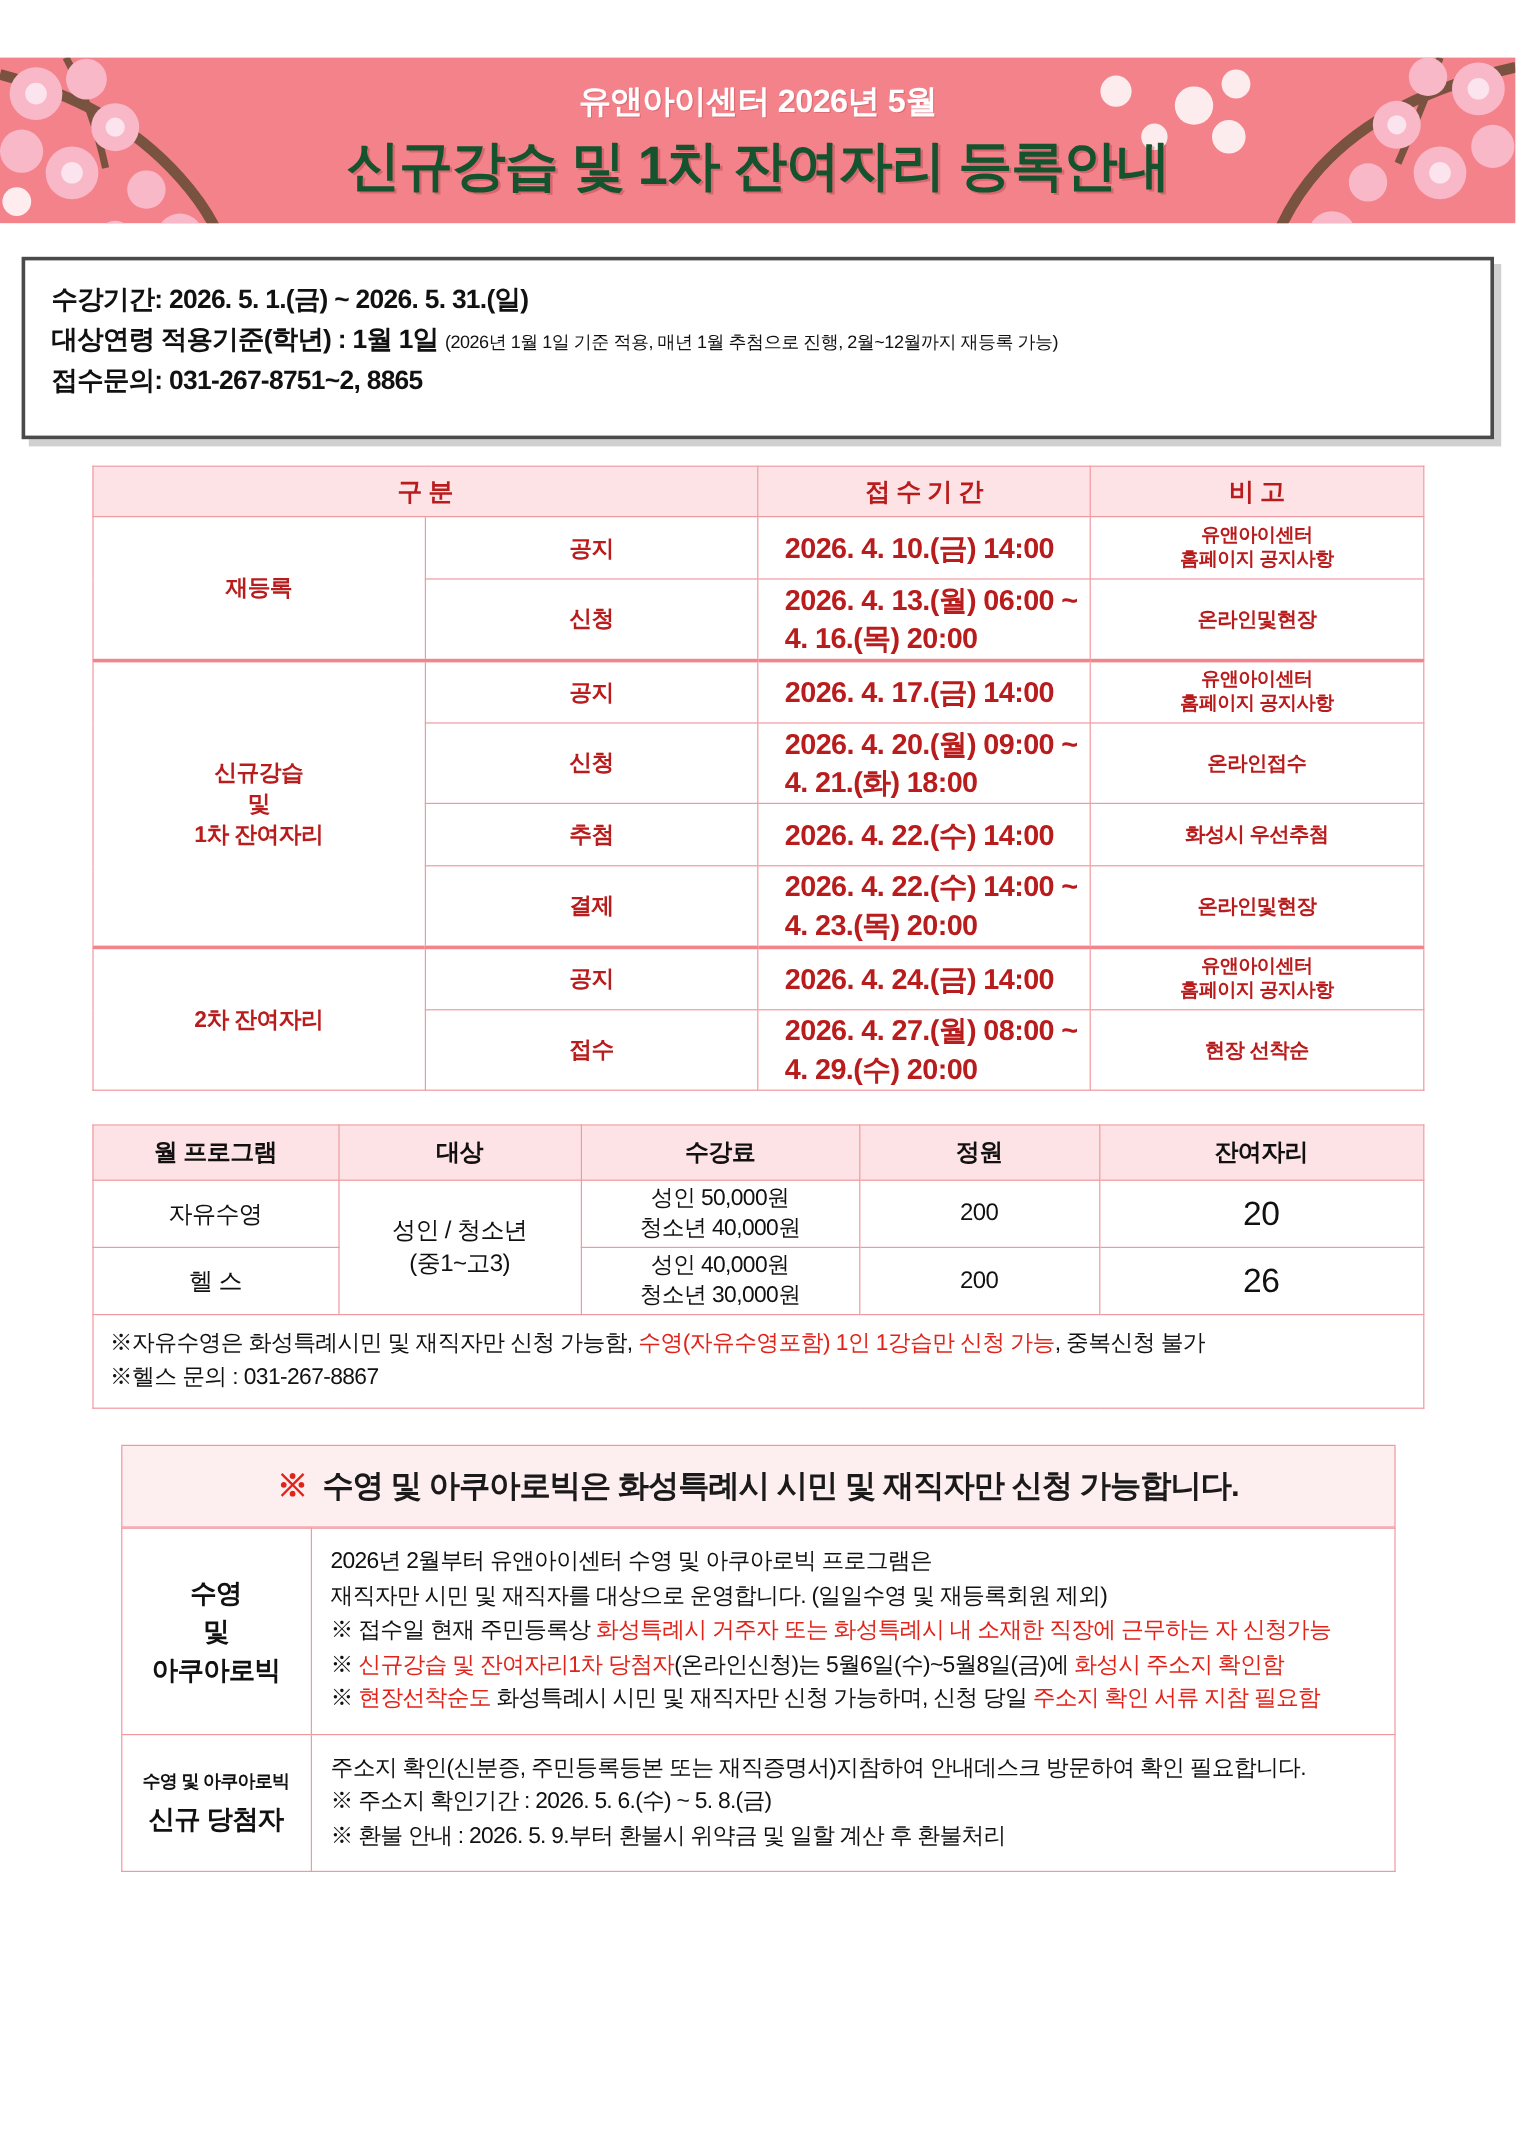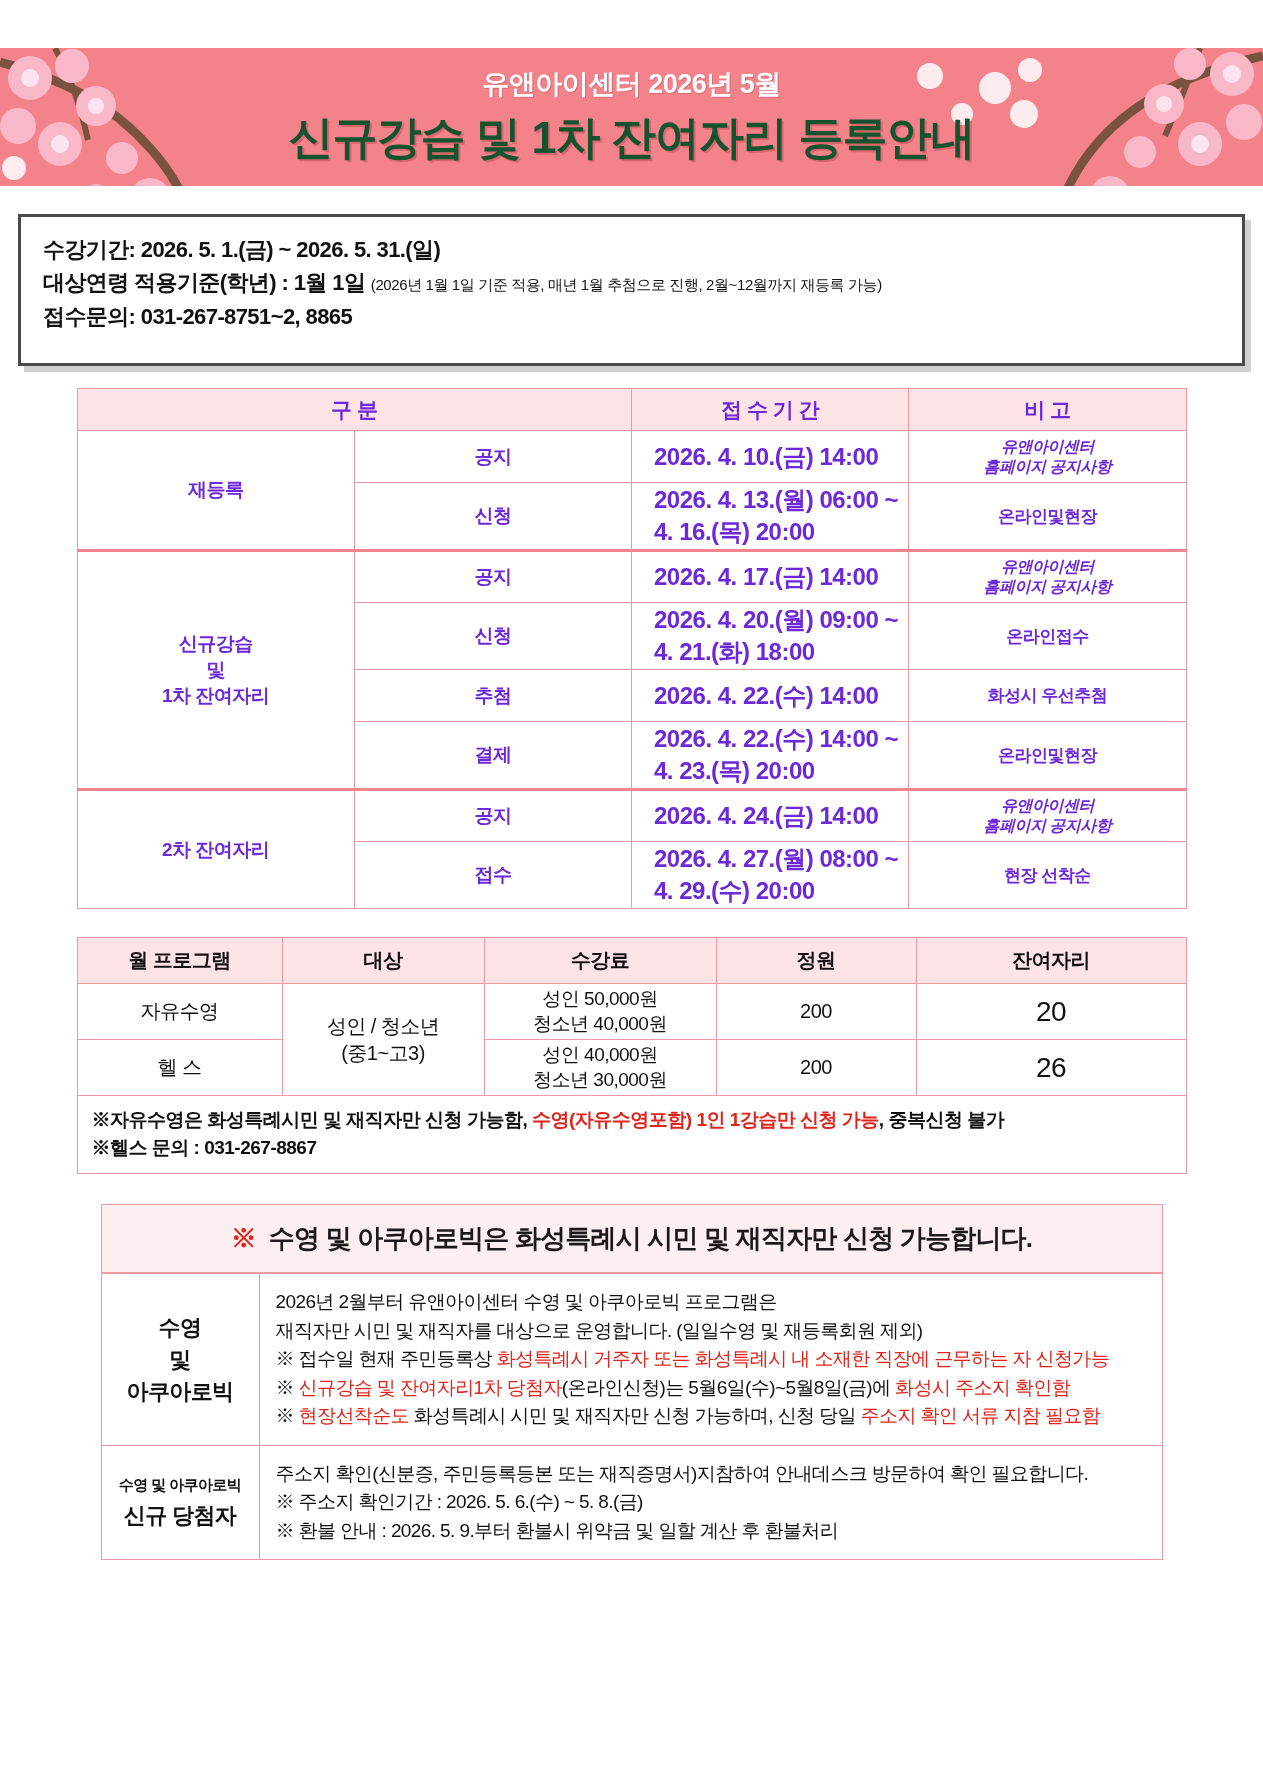--- a/index.html
+++ b/index.html
@@ -71,21 +71,21 @@
     margin: 22px auto 0 auto;
     width: 1110px;
     table-layout: fixed;
   }
   .sched td, .sched th {
     border: 1px solid #f09aa0;
     text-align: center;
     vertical-align: middle;
     font-weight: bold;
     letter-spacing: -0.5px;
-    color:#6d28d9;
+    color:#b91c1c;
   }
   .sched thead th {
     background: #fde3e5;
     font-size: 21px;
     height: 42px;
   }
   .sched .lbl {
     background: #fff;
     font-size: 19px;
     width: 150px;
@@ -98,21 +98,21 @@
     text-align: left;
     padding-left: 22px;
     font-size: 24px;
     height: 52px;
   }
   .sched .note {
     width: 208px;
     font-size: 17px;
     line-height: 1.25;
   }
-  .sched .note.small2 { font-size: 16px; font-style: italic; }
+  .sched .note.small2 { font-size: 16px; }
   .red { color: #e2231a; }
   .thickbox td { border-top: 3px solid #f4848c; }
   .sched tr.grp-end td { border-bottom: 3px solid #f4848c; }
 
   
   .prog {
     margin: 28px auto 0 auto;
     width: 1110px;
     table-layout: fixed;
   }
@@ -132,21 +132,21 @@
   .prog td { font-size: 20px; height: 56px; font-weight: normal; }
   .prog td.name { font-size: 20px; }
   .prog td.fee { font-size: 19px; line-height:1.3; }
   .prog td.remain { font-size: 28px; font-weight: normal; }
   .prog td.target { font-size: 20px; line-height:1.35; }
   .prog .notes {
     text-align: left;
     padding: 10px 14px 12px 14px;
     font-size: 19px;
     line-height: 1.45;
-    font-weight: bold;
+    font-weight: normal;
   }
 
   
   .notice-wrap {
     margin: 30px auto 0 auto;
     width: 1062px;
   }
   .notice-head {
     border: 1px solid #f09aa0;
     background: #fdeef0;

